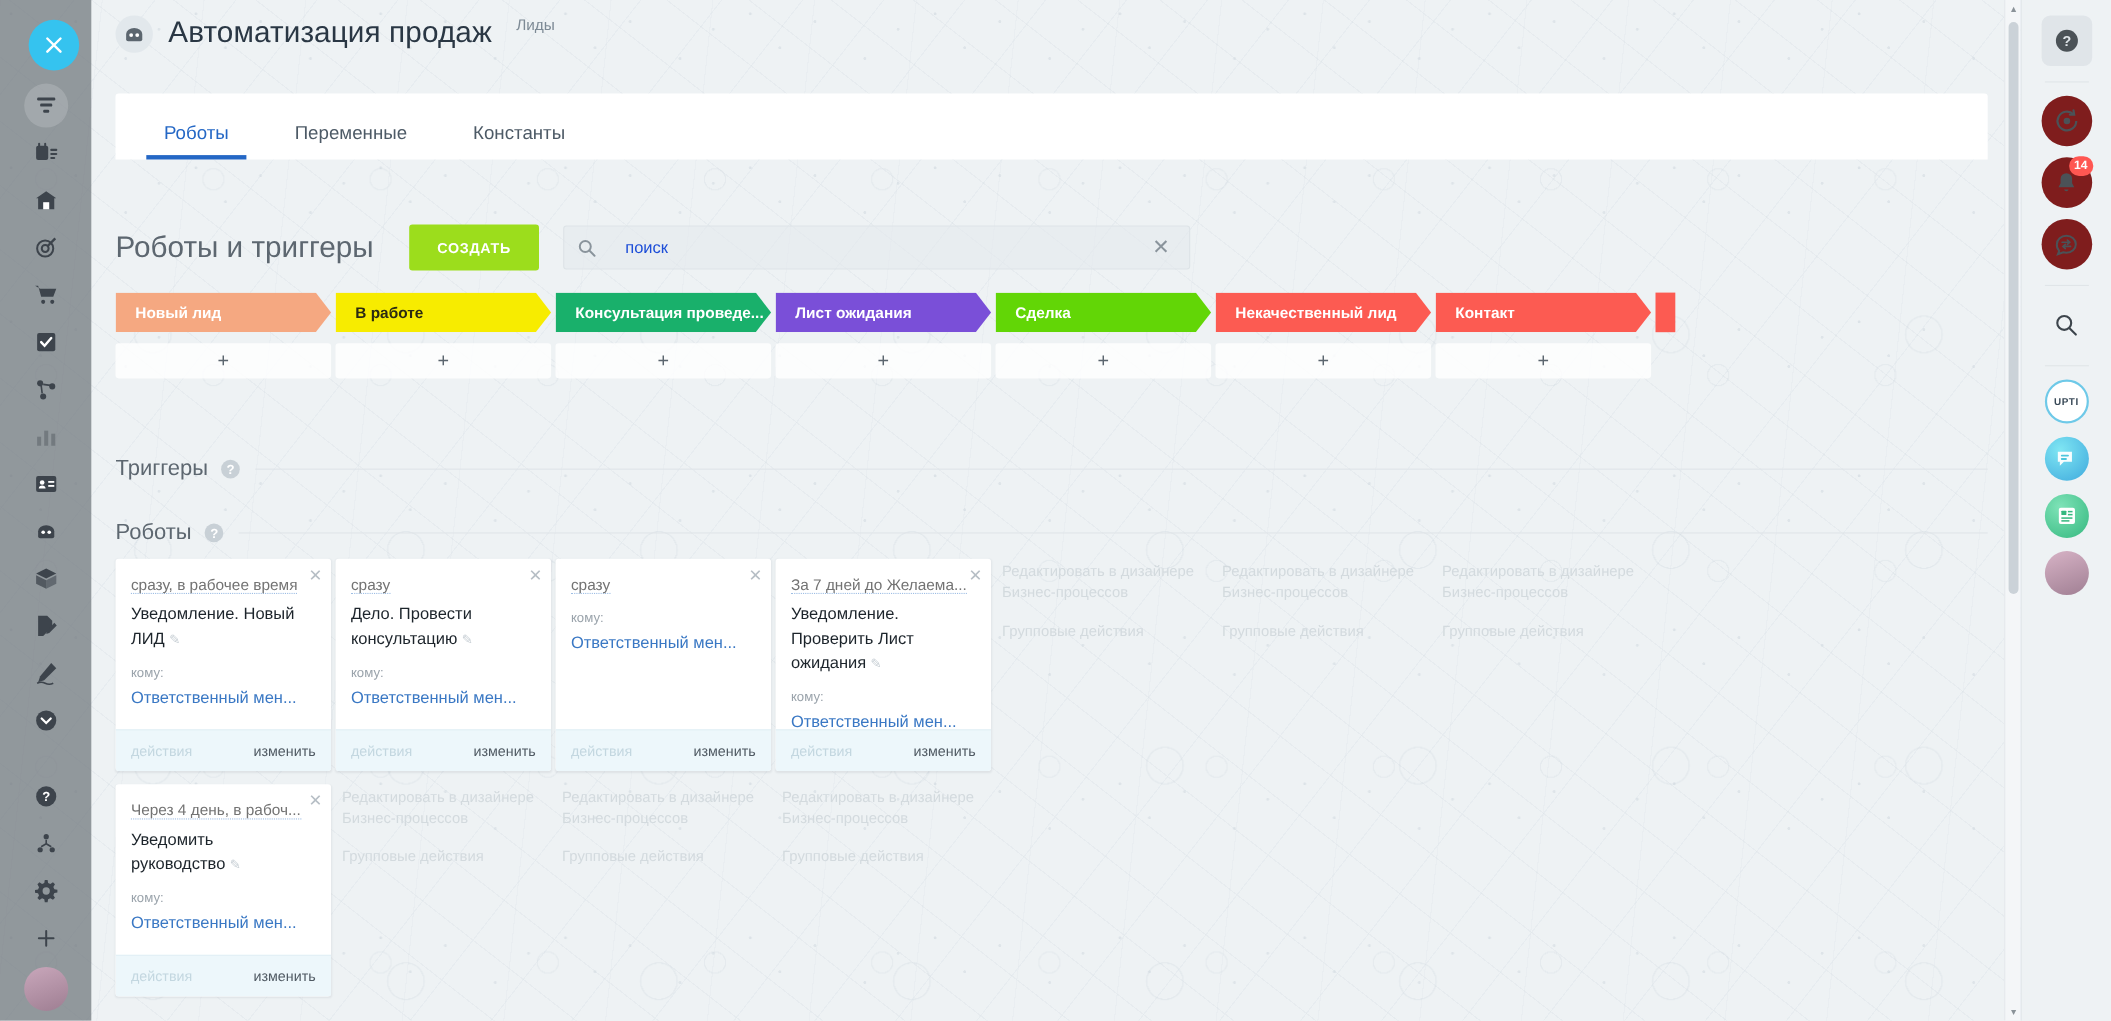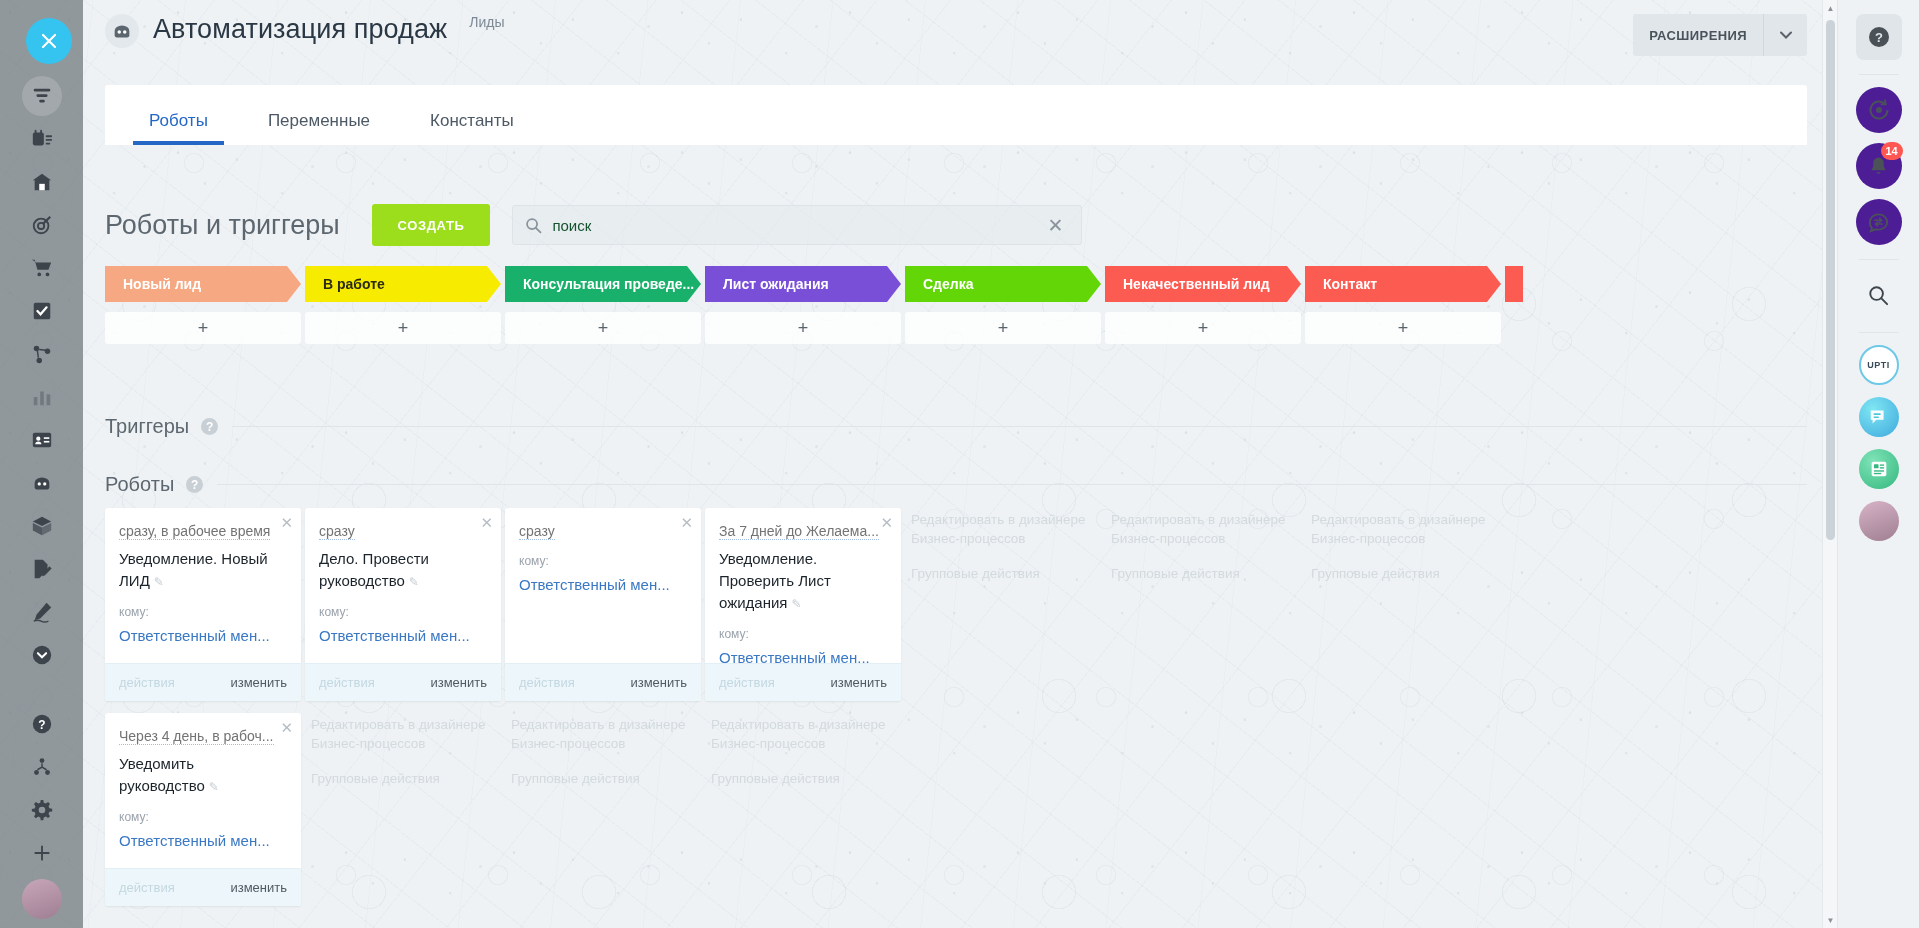--- a/index.html
+++ b/index.html
@@ -84,21 +84,21 @@
     display: flex; flex-direction: column; align-items: center;
     padding-top: 14px;
   }
   .rr-btn {
     width: 46px; height: 46px; border-radius: 8px;
     display: flex; align-items: center; justify-content: center;
     margin-bottom: 10px; position: relative; cursor: pointer;
     color: #4b5257;
   }
   .rr-btn.boxed { background: #e0e5e9; }
-  .rr-btn.round { background: #4c1d95; border-radius: 50%; text-align: right; }
+  .rr-btn.round { background: #7f1d1d; border-radius: 50%; text-align: right; }
   .rr-sep { width: 40px; height: 1px; background: #e0e5e8; margin: 4px 0 12px; }
   .rr-badge {
     position: absolute; top: -1px; right: -1px;
     min-width: 22px; height: 18px; padding: 0 4px;
     background: #ff5752; color: #fff; border-radius: 9px;
     font-size: 11px; font-weight: bold;
     display: flex; align-items: center; justify-content: center;
   }
   .rr-circle { width: 40px; height: 40px; border-radius: 50%; margin-bottom: 12px; }
   .rr-upti {
@@ -182,21 +182,21 @@
   .create-btn {
     height: 42px; padding: 0 26px; background: #9cdd1c; border: none; border-radius: 3px;
     color: #fff; font-size: 13px; font-weight: bold; letter-spacing: .6px;
     cursor: pointer; font-family: inherit;
   }
   .search-box {
     margin-left: 22px; width: 570px; height: 40px;
     background: rgba(228,233,237,.55); border: 1px solid #dde3e7; border-radius: 3px;
     display: flex; align-items: center; padding: 0 12px;
   }
-  .search-ph { margin-left: 10px; font-size: 15px; color: #14532d; flex: 1; }
+  .search-ph { margin-left: 26px; font-size: 15px; color: #1d4ed8; flex: 1; }
   .search-clear { color: #8a949c; font-size: 19px; cursor: pointer; padding: 0 6px; }
 
   
   .cols {
     position: absolute; left: 22px; top: 266px; right: 30px; height: 60px;
     display: flex;
   }
   .stage-chip {
     height: 36px; margin-right: 4px; position: relative;
     display: flex; align-items: center; padding-left: 18px;
@@ -449,28 +449,20 @@
   <div class="page-head">
     <span class="app-icon">
       <svg width="22" height="22" viewBox="0 0 24 24" fill="#5c666f">
           <path d="M4 12a8 6 0 0 1 16 0v5a2 2 0 0 1-2 2H6a2 2 0 0 1-2-2z"></path>
           <circle cx="9" cy="13" r="1.9" fill="#fff"></circle>
           <circle cx="15" cy="13" r="1.9" fill="#fff"></circle>
         </svg>
     </span>
     <span class="app-title">Автоматизация продаж</span>
     <span class="app-sub">Лиды</span>
-    <div class="ext-btn">
-      <span class="ext-label">РАСШИРЕНИЯ</span>
-      <span class="ext-caret">
-        <svg width="12" height="8" viewBox="0 0 12 8">
-            <path d="M1 1.5 L6 6.5 L11 1.5" stroke="#5a636b" stroke-width="2" fill="none" stroke-linecap="round"></path>
-          </svg>
-      </span>
-    </div>
   </div>
 
   <div class="tabs-card">
     <div class="tab active"><span>Роботы</span></div>
     <div class="tab"><span>Переменные</span></div>
     <div class="tab"><span>Константы</span></div>
   </div>
 
   <div class="title-row">
     <span class="big-title">Роботы и триггеры</span>
@@ -577,21 +569,21 @@
           <span class="rc-edit">изменить</span>
         </div>
       </div>
     </div>
 
     <div class="col" style="width:196px">
       <div class="robot-card">
         <div class="rc-body">
           <span class="rc-close">✕</span>
           <span class="rc-when">сразу</span>
-          <div class="rc-name"><span>Дело. Провести руководство</span><span class="rc-pen">✎</span></div>
+          <div class="rc-name"><span>Дело. Провести консультацию</span><span class="rc-pen">✎</span></div>
           <div class="rc-to">кому:</div>
           <div class="rc-resp">Ответственный мен...</div>
         </div>
         <div class="rc-foot">
           <span class="rc-actions">действия</span>
           <span class="rc-edit">изменить</span>
         </div>
       </div>
       <div class="ghost-card">
         <div class="ghost-line">Редактировать в дизайнере</div>

